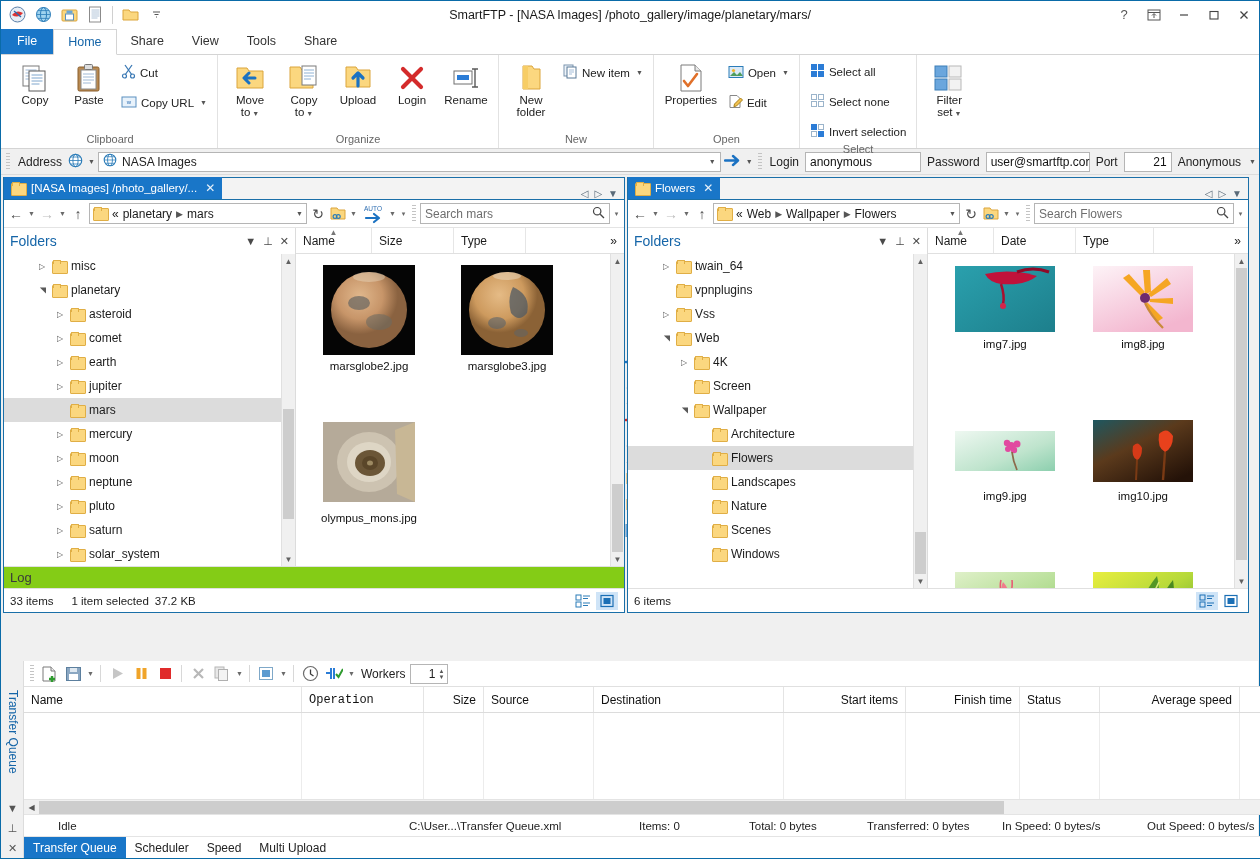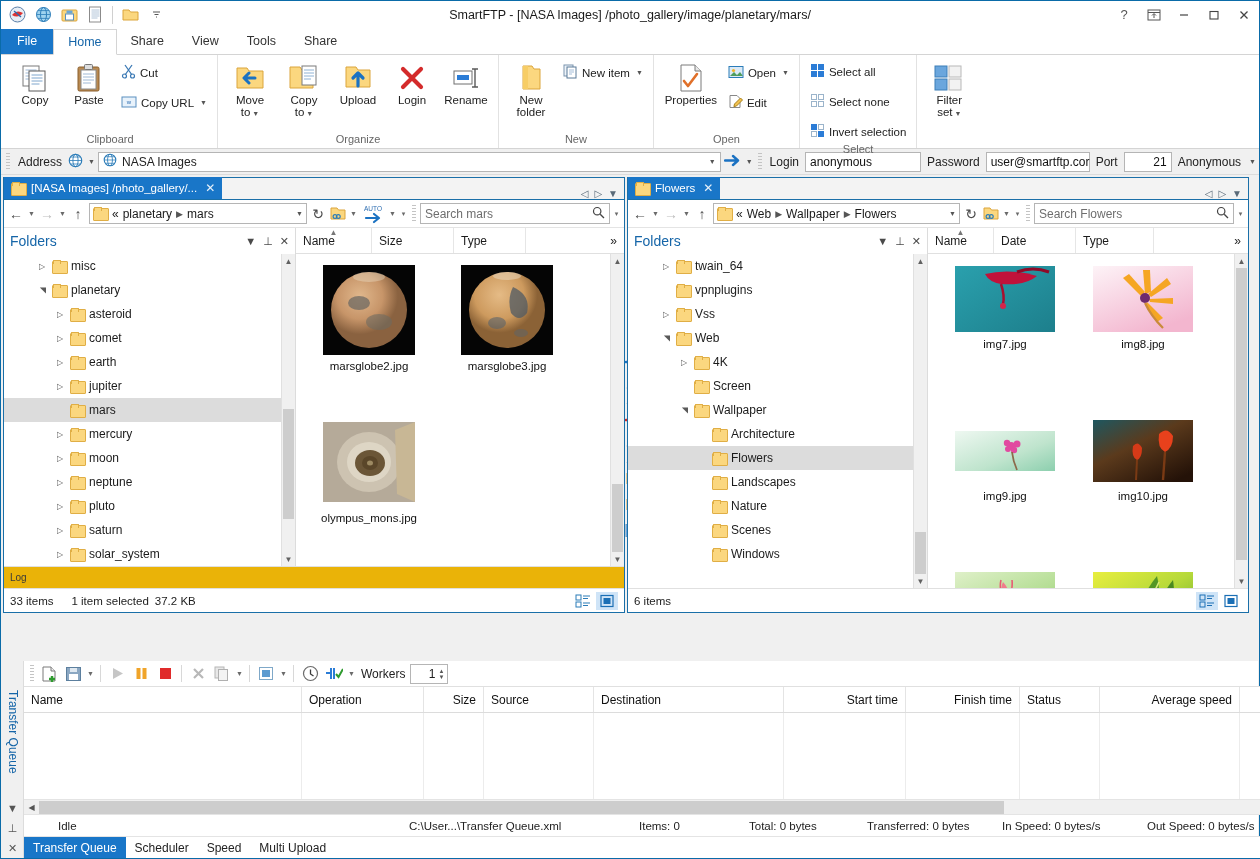--- a/index.html
+++ b/index.html
@@ -139,21 +139,21 @@
                 font-size:8px; color:#606060; background:#f0f0f0; }
   .vsb .arrow.bot { position:absolute; bottom:0; left:0; right:0; }
   .vsb .thumbb { position:absolute; left:1px; right:1px; background:#cdcdcd; }
 
   .pane-status { height:24px; display:flex; align-items:center; padding:0 6px;
                  border-top:1px solid #e0e0e0; font-size:11.5px; color:#222; background:#fff; }
   .pane-status .views { margin-left:auto; display:flex; gap:2px; }
   .vbtn { width:22px; height:18px; display:flex; align-items:center; justify-content:center; }
   .vbtn.on { background:#cfe4f7; }
   .log-strip { height:22px; border-top:1px solid #e0e0e0; display:flex; align-items:center;
-               padding:0 6px; font-size:10px; color:#3a3a3a; background:#eab308; }
+               padding:0 6px; font-size:13px; color:#3a3a3a; background:#84cc16; }
 
   
   .queue { position:absolute; left:1px; right:1px; top:660px; bottom:0;
            background:#fff; display:flex; }
   .qside { width:22px; background:#f0f0f0; border-right:1px solid #dcdcdc;
            display:flex; flex-direction:column; align-items:center; }
   .qside-title { flex:1; writing-mode:vertical-rl; display:flex; align-items:center;
                  justify-content:center; font-size:12px; color:#1565a8; padding-top:4px; }
   .qside-btn { height:20px; display:flex; align-items:center; justify-content:center;
                color:#555; font-size:11px; width:22px; }
@@ -1230,25 +1230,25 @@
         <span class="mini-caret">▼</span>
         <span class="lbl">Workers</span>
         <div class="spin">
           <span style="flex:1;text-align:right">1</span>
           <span style="display:flex;flex-direction:column;font-size:6px;line-height:6px;color:#555;margin-left:3px">▲<br>▼</span>
         </div>
       </div>
 
       <div class="qhead" id="qhead">
           <div class="qh" style="width: 278px;">Name</div>
-          <div class="qh" style="width: 122px;">Operation</div>
+          <div class="qh" style="width: 122px; font-family: Liberation Mono, monospace;">Operation</div>
           <div class="qh r" style="width: 60px;">Size</div>
           <div class="qh" style="width: 110px;">Source</div>
           <div class="qh" style="width: 190px;">Destination</div>
-          <div class="qh r" style="width: 122px;">Start time</div>
+          <div class="qh r" style="width: 122px;">Start items</div>
           <div class="qh r" style="width: 114px;">Finish time</div>
           <div class="qh" style="width: 80px;">Status</div>
           <div class="qh r" style="width: 140px;">Average speed</div>
           <div class="qh" style="width: 40px;"></div>
         </div>
 
       <div class="qrows">
         <div class="qgrid" id="qgrid">
             <div class="qgcell" style="width: 278px;"></div>
             <div class="qgcell" style="width: 122px;"></div>

